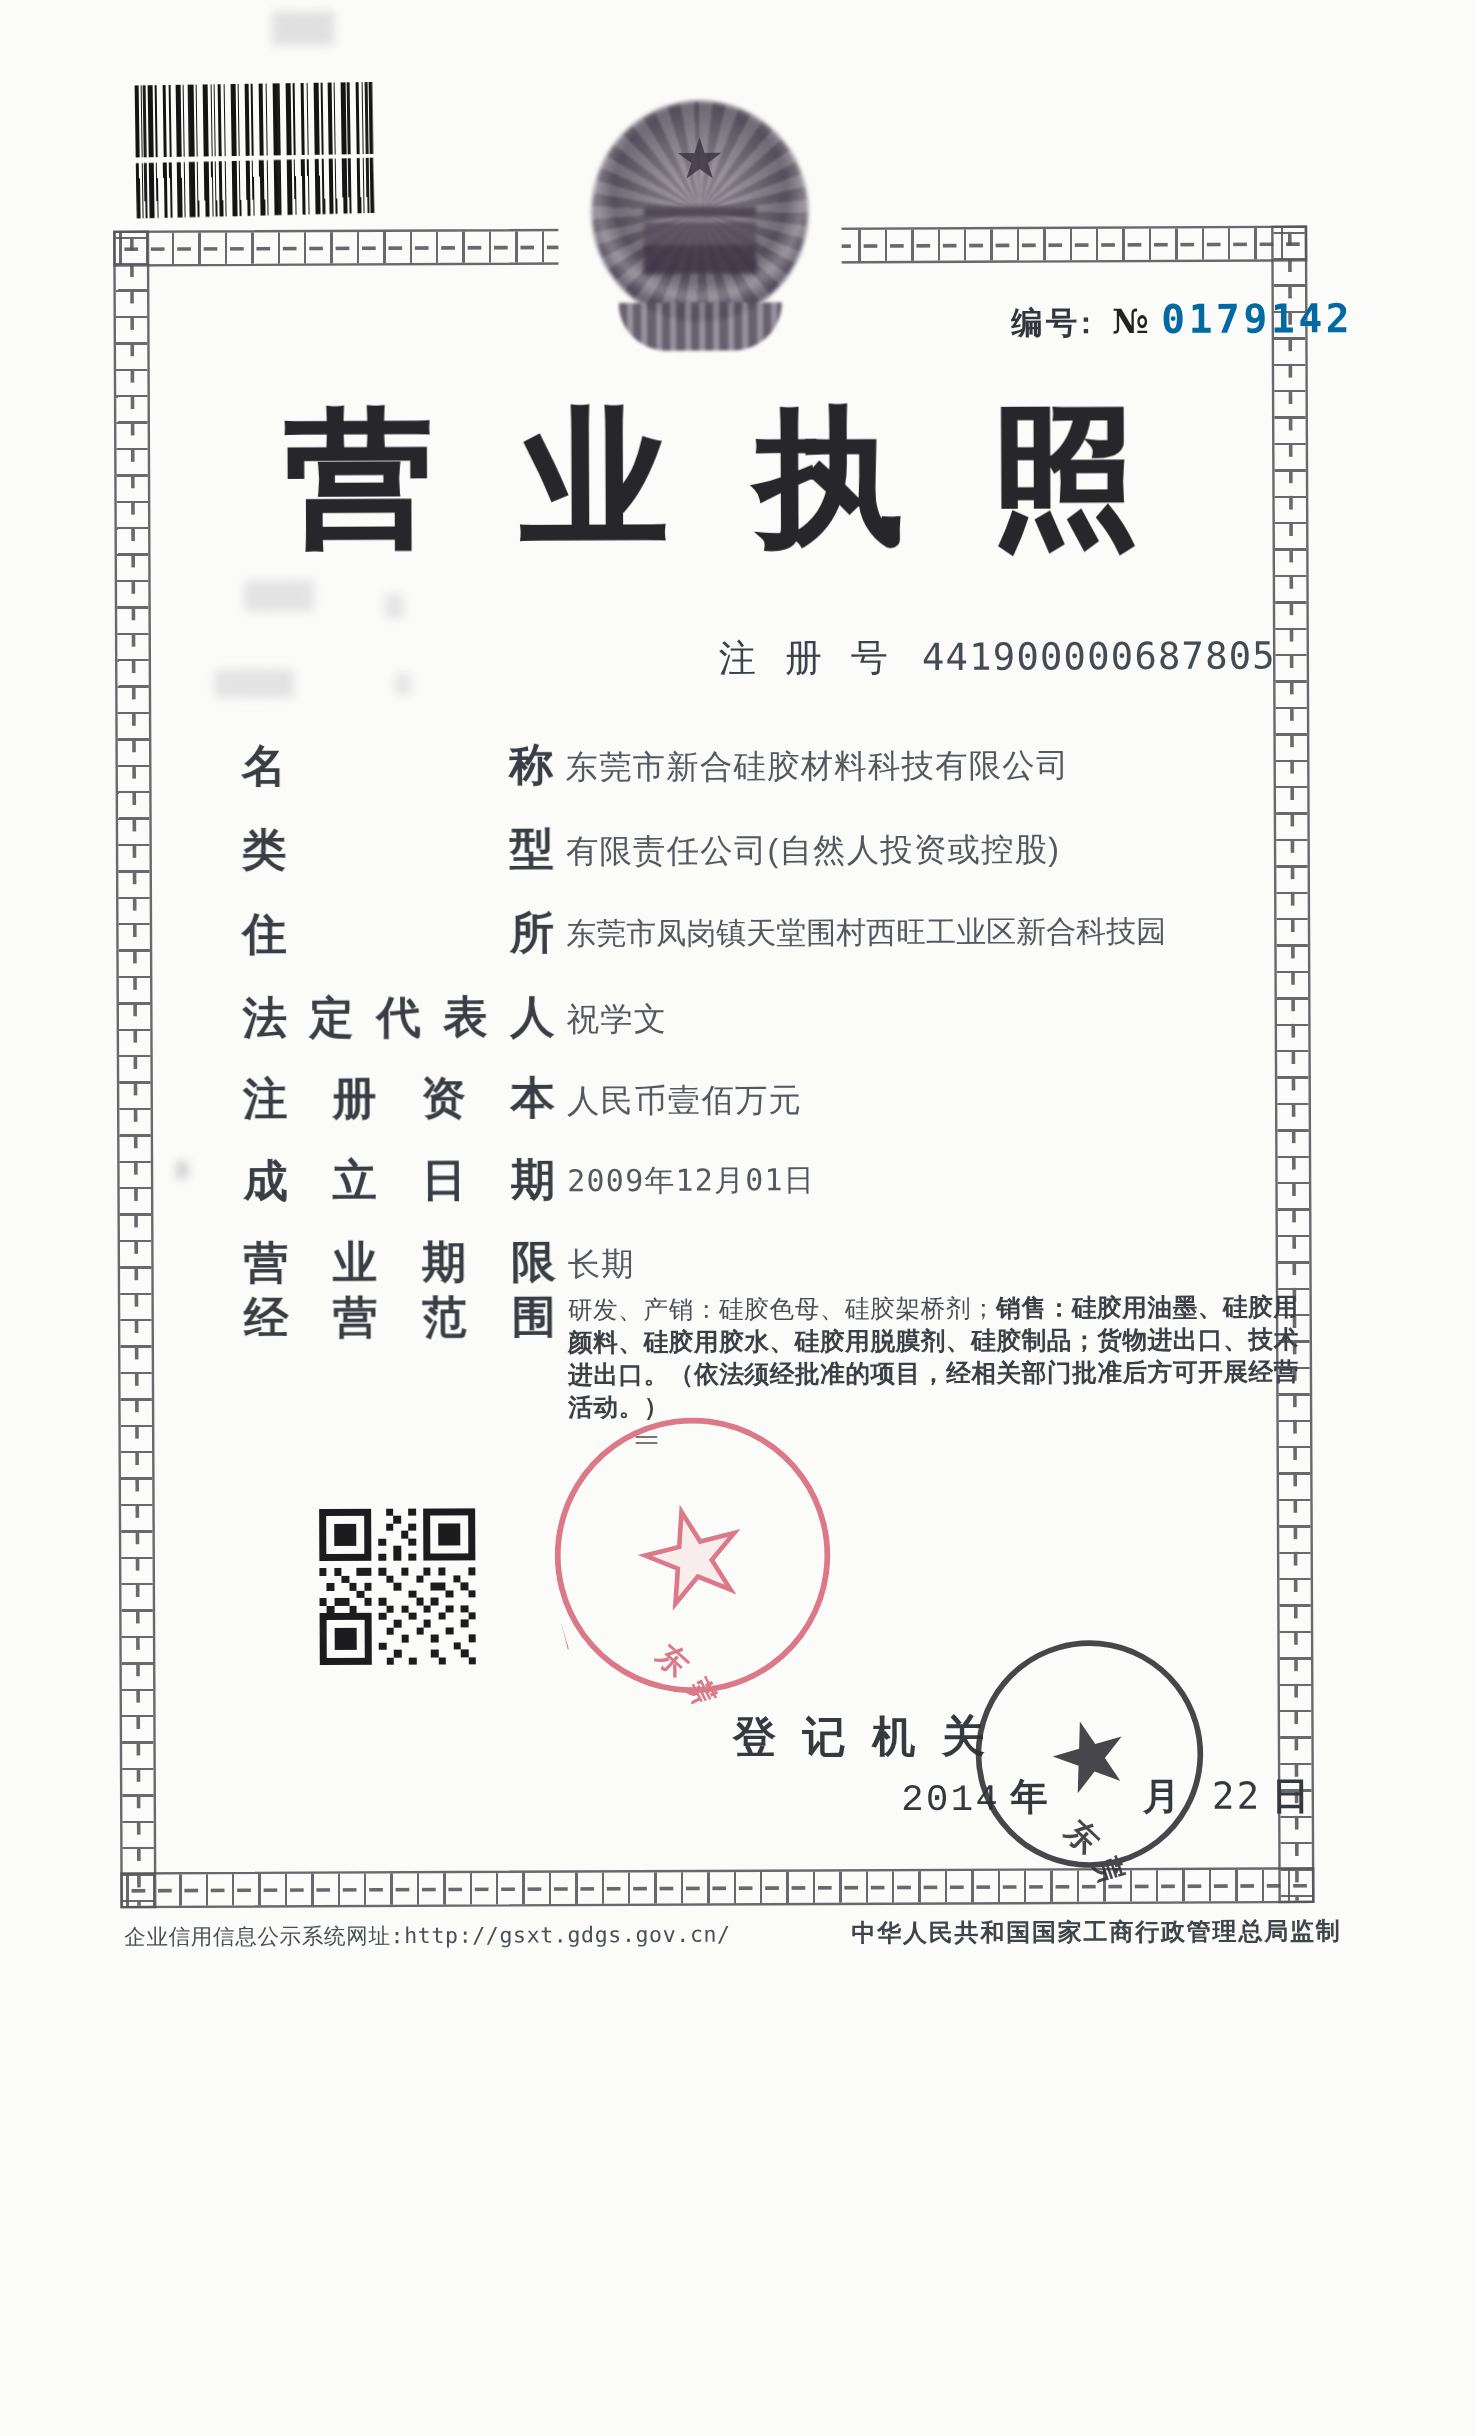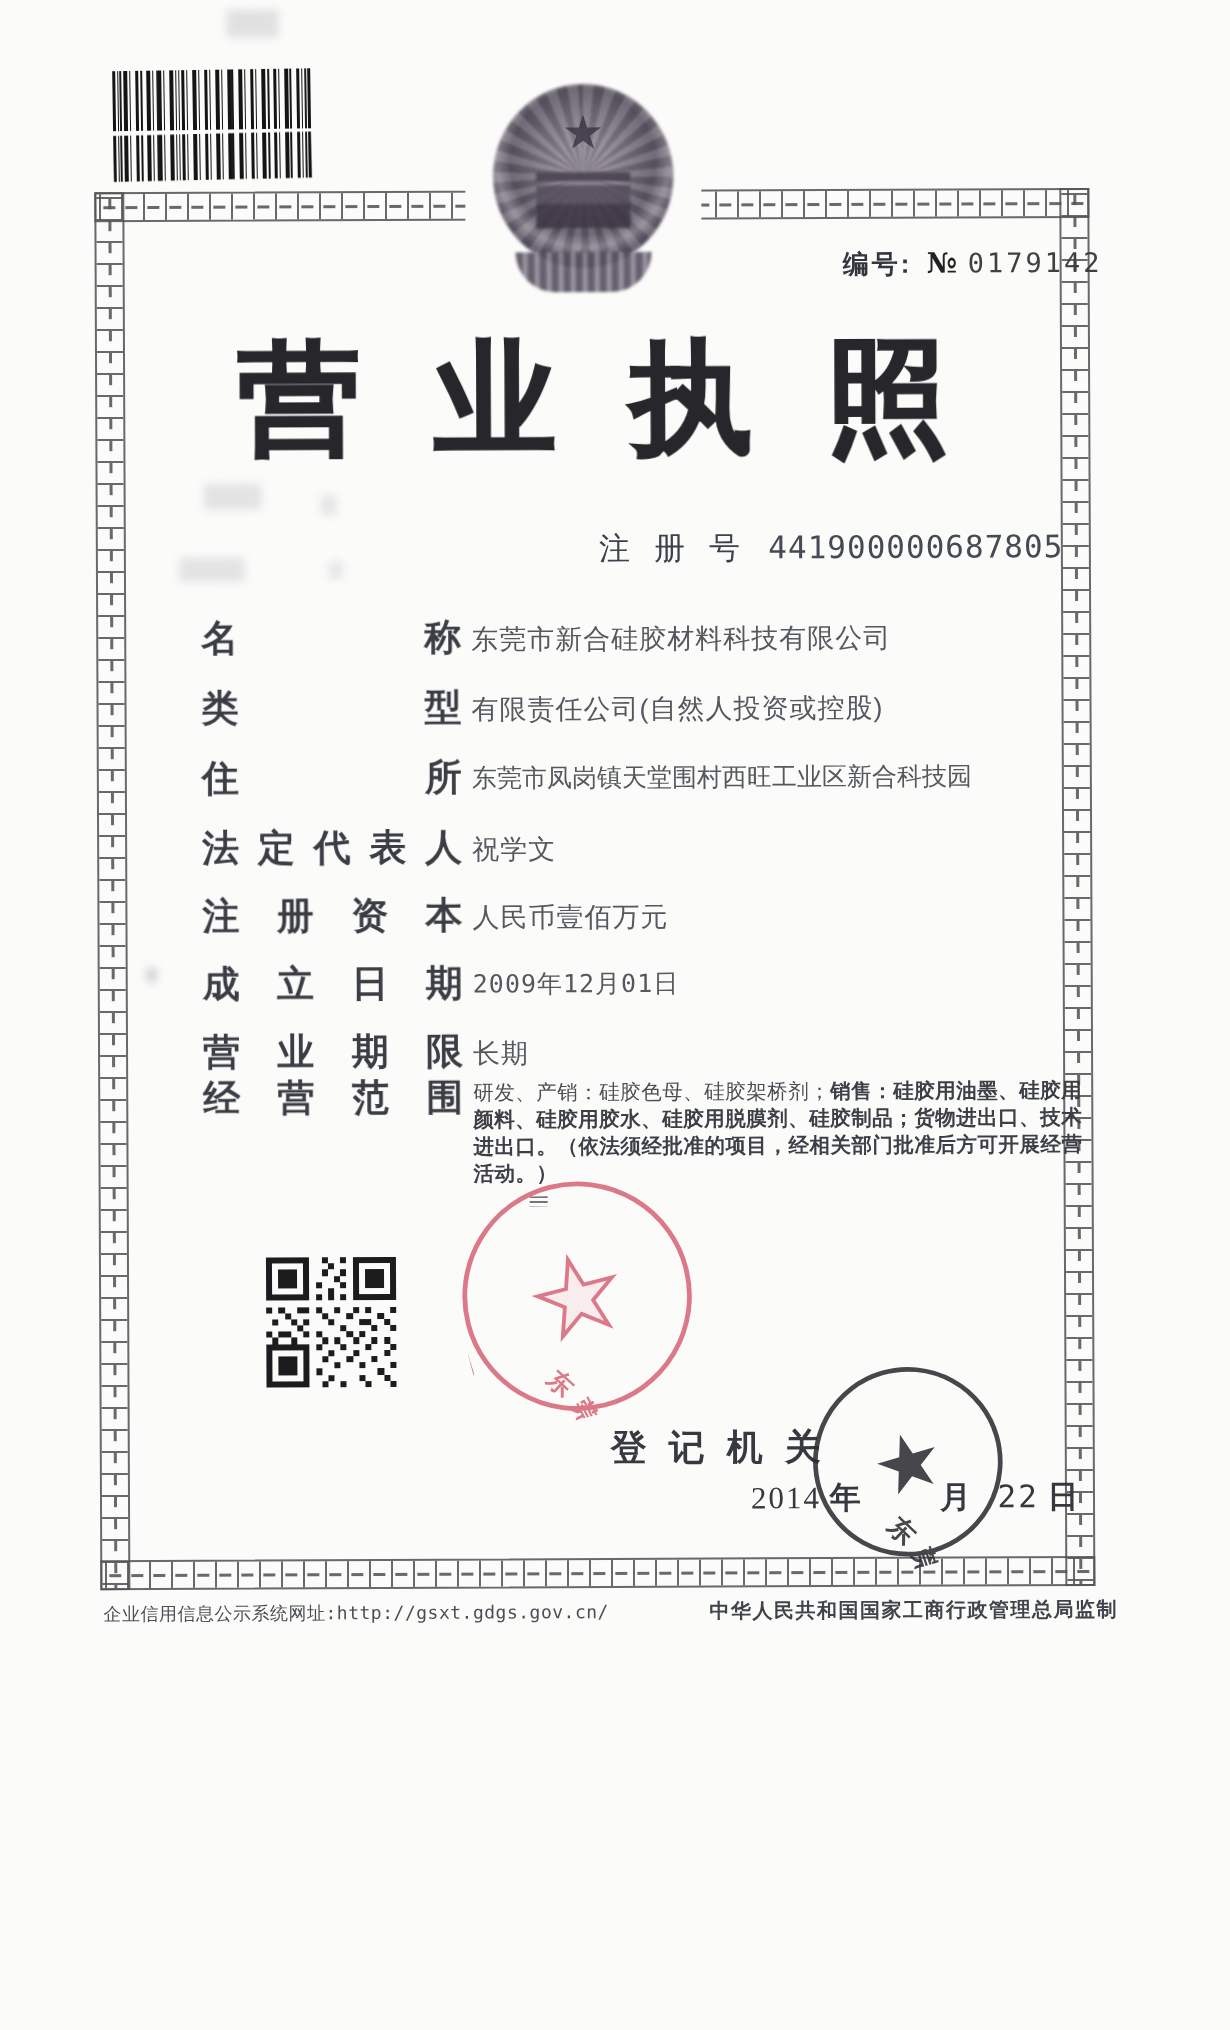--- a/index.html
+++ b/index.html
@@ -50,21 +50,21 @@
     background-image:
       repeating-linear-gradient(0deg,transparent 0 3px,#54545a 3px 5px,transparent 5px 22px),
       repeating-linear-gradient(0deg,transparent 0 7px,#54545a 7px 19px,transparent 19px 22px);
     background-size:auto,3px 22px;background-position:0 0,12px 0;background-repeat:repeat,repeat-y;}
   .fs.top{top:0;} .fs.bottom{top:1368px;} .fs.left{left:0;} .fs.right{left:965px;}
 
   
   .serial{position:absolute;left:845px;top:248px;z-index:4;white-space:nowrap;}
   .serial .zh{font-size:26px;font-weight:700;color:#33363c;letter-spacing:3px;}
   .serial .no{font-family:"DejaVu Serif",serif;font-weight:700;font-size:28px;color:#222;margin:0 6px 0 10px;}
-  .serial .num{font-family:"DejaVu Sans Mono",monospace;font-size:27px;color:#404040;letter-spacing:3px;}
+  .serial .num{font-family:"DejaVu Sans Mono",monospace;font-size:33px;color:#0369a1;letter-spacing:3px;font-weight:bold;}
 
   .title{position:absolute;left:0;top:318px;width:1190px;text-align:center;z-index:4;
     font-size:122px;font-weight:900;color:#27272b;letter-spacing:74px;text-indent:74px;
     -webkit-text-stroke:2px #27272b;filter:blur(.3px);}
 
   .regline{position:absolute;left:600px;top:528px;z-index:4;white-space:nowrap;}
   .regline .lbl{font-size:31px;color:#3c424c;letter-spacing:24px;font-weight:500;}
   .regline .num{font-family:"DejaVu Sans Mono",monospace;font-size:31px;color:#454b55;letter-spacing:1px;}
 
   
@@ -84,21 +84,21 @@
 
   
   .seal-red{position:absolute;left:455px;top:1176px;width:240px;height:240px;z-index:5;
     transform:rotate(-14deg);opacity:.8;}
   .seal-black{position:absolute;left:800px;top:1358px;width:210px;height:210px;z-index:6;
     transform:rotate(-16deg);opacity:.88;}
 
   .registrar{position:absolute;left:608px;top:1424px;z-index:4;font-size:36px;font-weight:600;
     color:#36393f;letter-spacing:22px;white-space:nowrap;}
   .dateline{position:absolute;left:748px;top:1478px;z-index:5;white-space:nowrap;font-size:31px;color:#35383e;}
-  .dateline .yr{font-family:Liberation Serif, serif;letter-spacing:2px;}
+  .dateline .yr{font-family:Liberation Mono, monospace;letter-spacing:2px;}
   .dateline .u{font-weight:600;}
   .dateline .gap1{display:inline-block;width:62px;}
   .dateline .dy{font-family:"DejaVu Sans Mono",monospace;margin-left:18px;letter-spacing:2px;margin-top:32px;}
 
   
   .foot-left{position:absolute;left:100px;top:1600px;z-index:4;font-size:18px;color:#4a4f55;letter-spacing:.5px;
     font-family:"DejaVu Sans Mono","Liberation Sans",monospace;}
   .foot-right{position:absolute;left:706px;top:1598px;z-index:4;font-size:20px;font-weight:600;color:#3f444a;letter-spacing:1.5px;}
 
   

